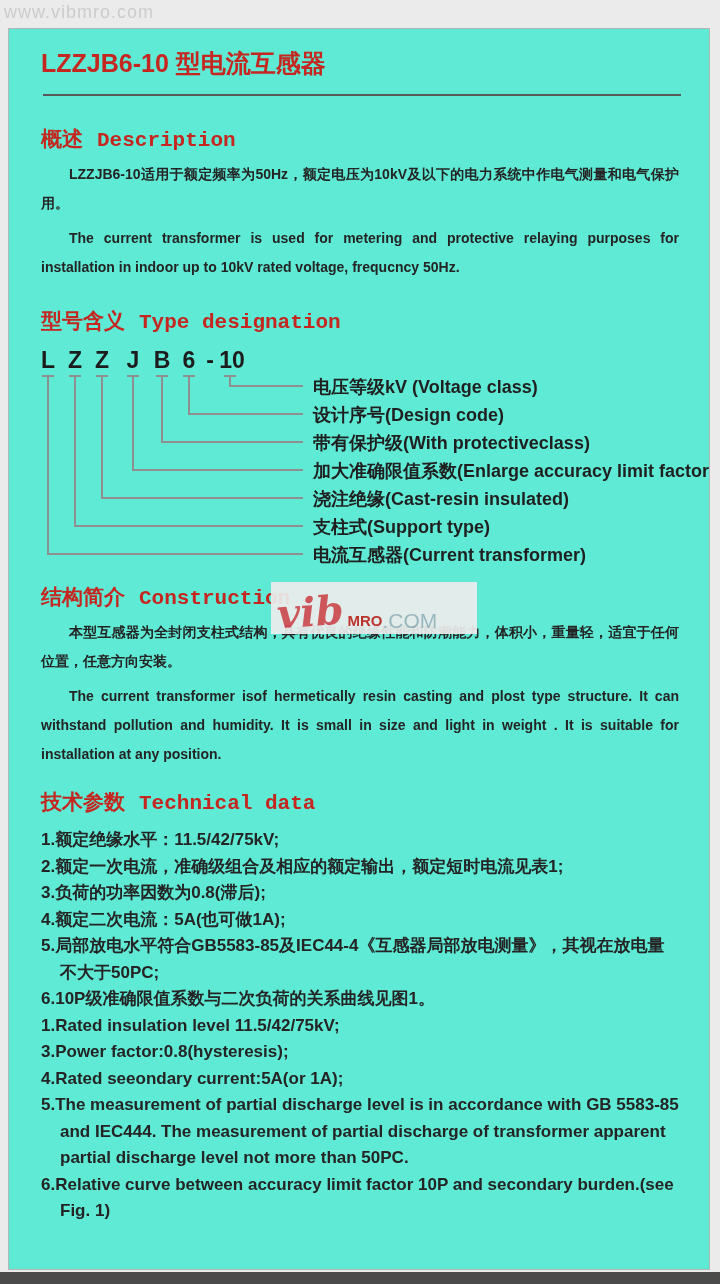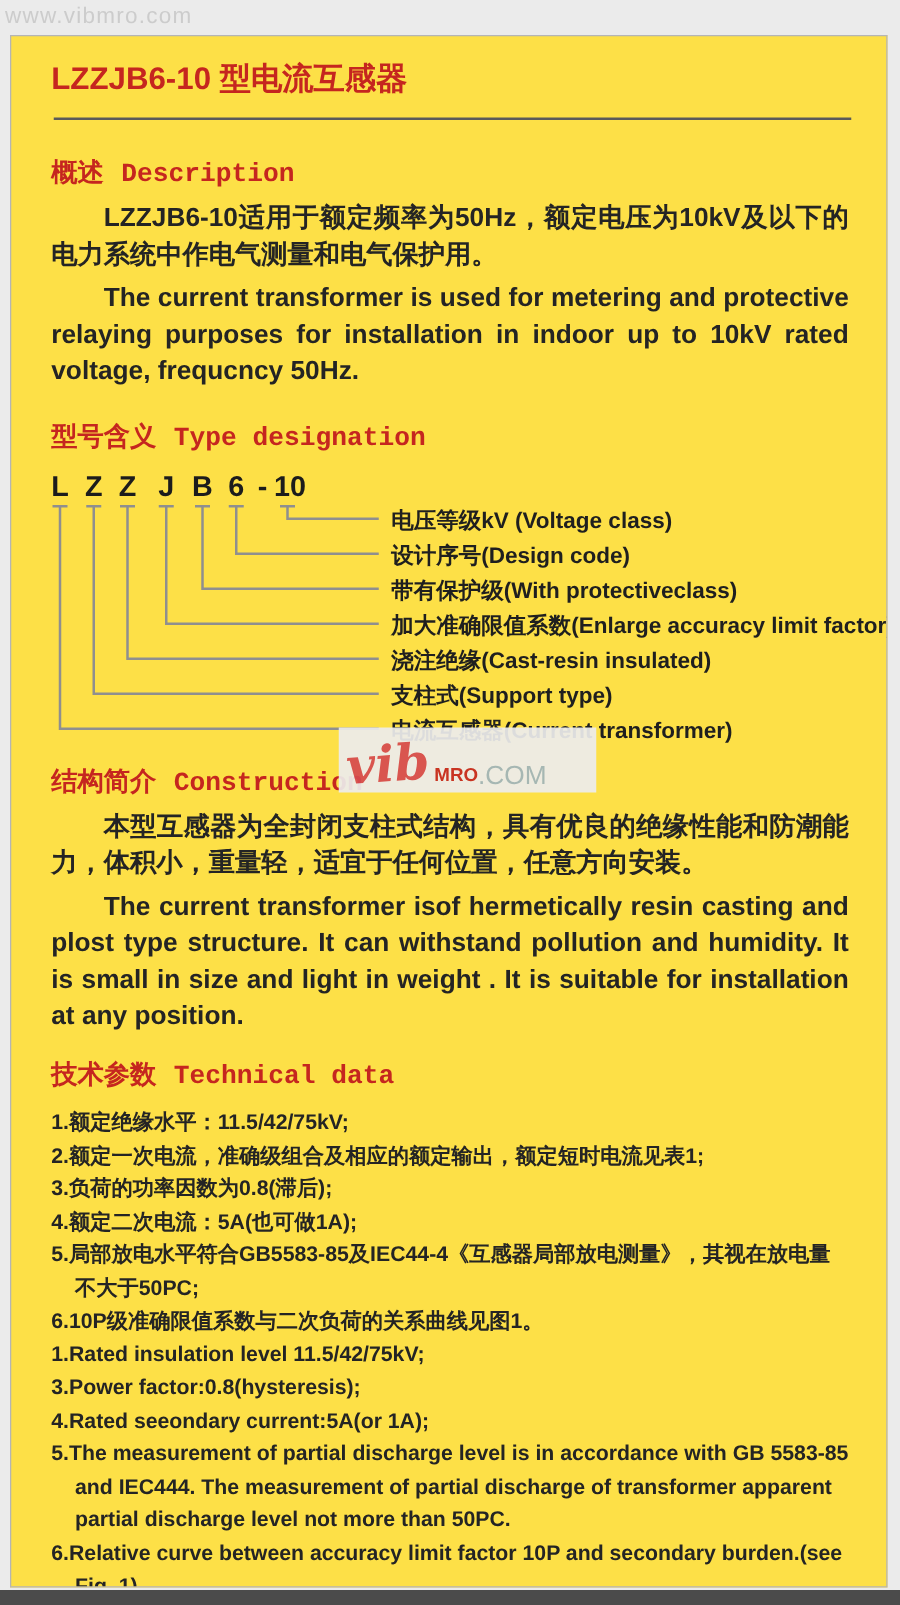--- a/index.html
+++ b/index.html
@@ -8,21 +8,21 @@
     background:#ebebeb;
     font-family:"Liberation Sans","DejaVu Sans",sans-serif;
     -webkit-font-smoothing:antialiased;
   }
   .site-watermark{
     position:absolute;left:4px;top:2px;
     font-size:18px;color:#cccccc;letter-spacing:1px;font-weight:400;
   }
   .page{
     position:absolute;left:8px;top:28px;width:702px;height:1242px;
-    background:#fde047;border:1px solid #b5b5b5;
+    background:#5eead4;border:1px solid #b5b5b5;
     box-sizing:border-box;padding:18px 30px 0 32px;overflow:hidden;
   }
   .bottom-bar{
     position:absolute;left:0;top:1272px;width:720px;height:12px;
     background:#4b4b4b;
   }
   .title{
     color:#c5261f;font-weight:bold;font-size:25px;line-height:32px;margin:0;
     white-space:pre;
   }
@@ -32,21 +32,21 @@
   }
   h2.sec{
     color:#c5261f;font-weight:bold;font-size:21px;line-height:26px;margin:0;
   }
   h2.sec .en-part{margin-left:14px;font-family:Liberation Mono, monospace;}
   h2.desc{margin-top:30px;}
   h2.type{margin-top:26px;}
   h2.constr{margin-top:16px;}
   h2.tech{margin-top:20px;}
   p.para{
-    margin:6px 0 0 0;color:#242424;font-weight:bold;font-size:21px;
+    margin:6px 0 0 0;color:#242424;font-weight:bold;font-size:14px;
     line-height:29px;text-align:justify;text-indent:2em;
   }
   svg.designation{display:block;margin-top:8px;overflow:visible;}
   .logo-mark{
     position:absolute;left:271px;top:582px;width:206px;height:52px;
     background:#ededed;opacity:.92;display:flex;align-items:flex-end;
     padding:2px 6px;box-sizing:border-box;pointer-events:none;
   }
   .logo-script{
     font-family:"DejaVu Serif","Liberation Serif",serif;

